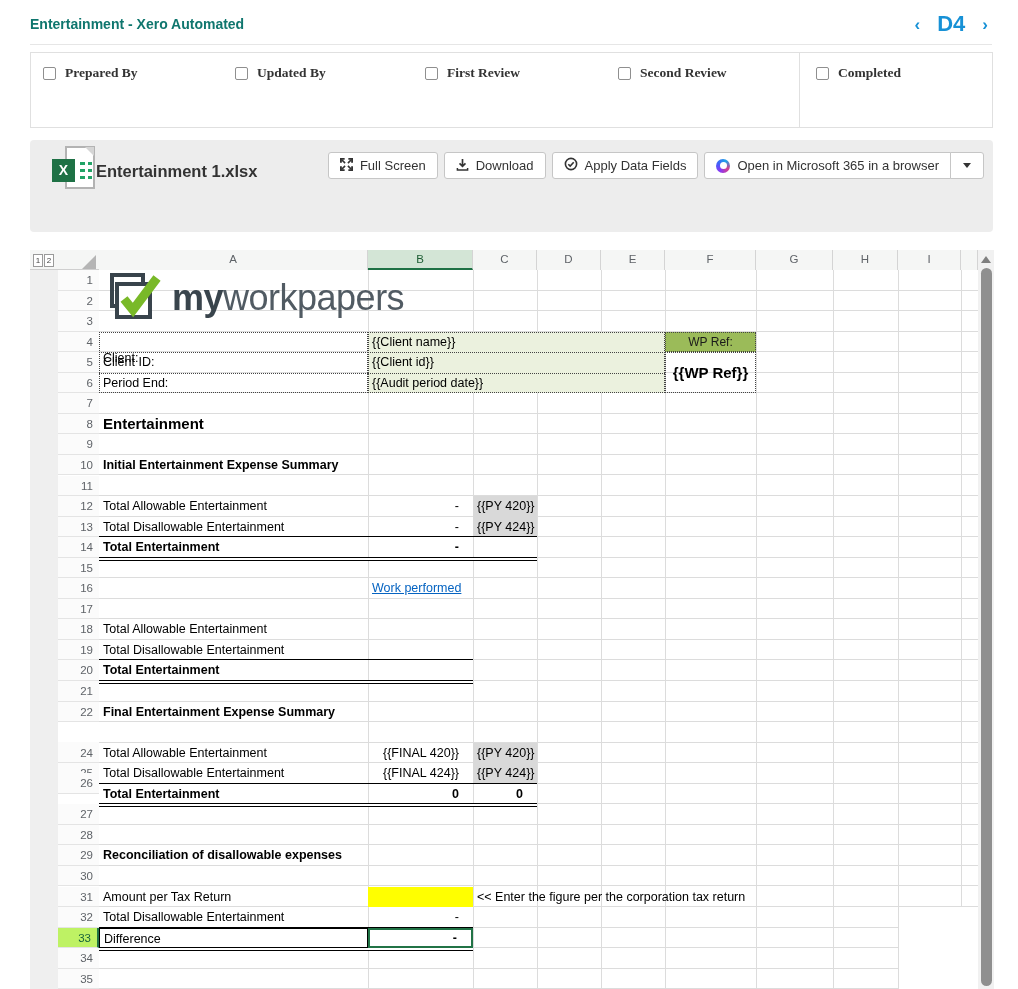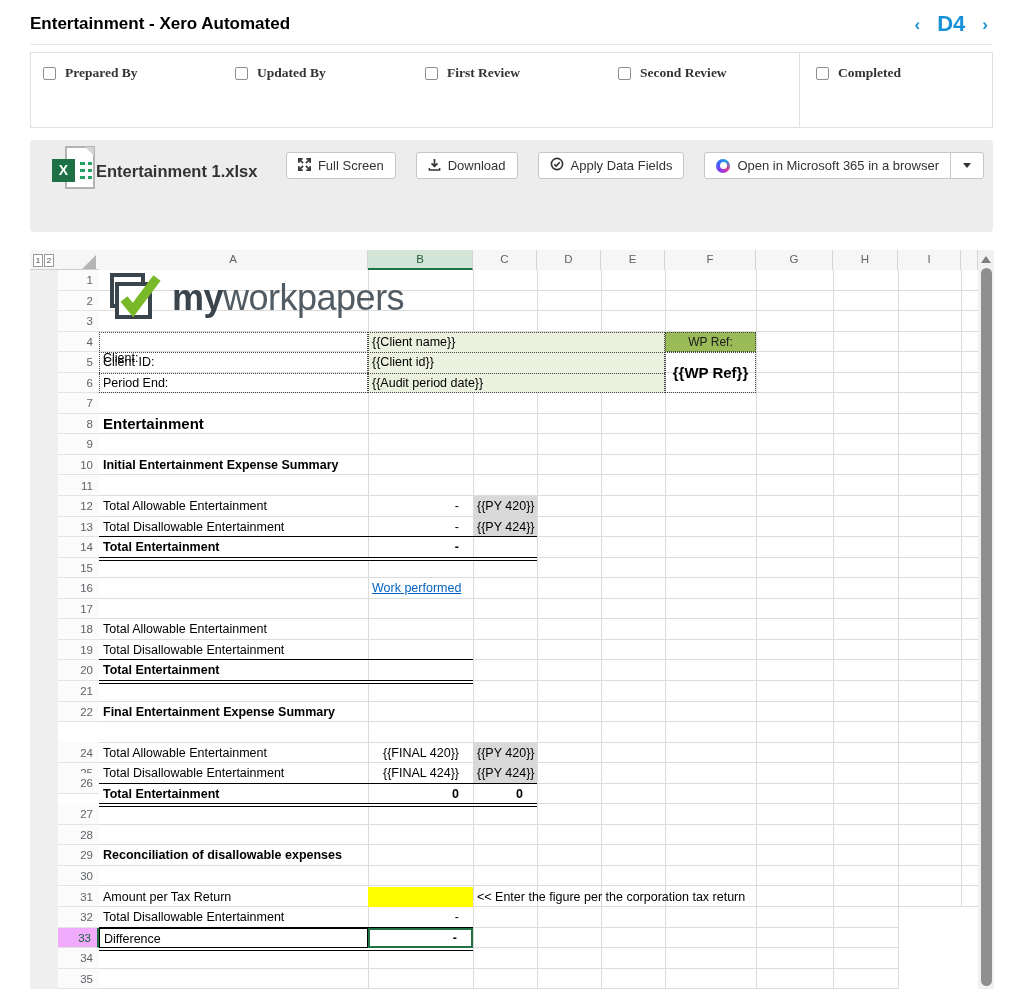--- a/index.html
+++ b/index.html
@@ -3,21 +3,21 @@
 <meta charset="utf-8">
 <style>
   * { margin:0; padding:0; box-sizing:border-box; }
   html,body { background:#fff; }
   .page { position:relative; width:1018px; height:989px; background:#fff; overflow:hidden;
           font-family:"Liberation Sans", sans-serif; color:#333; }
 
   
   .page-header { position:absolute; left:30px; top:11px; right:30px; display:flex;
                  justify-content:space-between; align-items:center; }
-  .page-title { font-size:17px; font-weight:bold; color:#000000; }
+  .page-title { font-size:14px; font-weight:bold; color:#0f766e; }
   .pager { display:flex; align-items:center; gap:17px; color:#1791d6; }
   .pager .chev { font-size:17px; font-weight:bold; cursor:pointer; line-height:1; }
   .pager .ref { font-size:22px; font-weight:bold; }
   .hdivider { position:absolute; left:30px; right:26px; top:44px; border-top:1px solid #e6e6e6; }
 
   
   .status-panel { position:absolute; left:30px; right:25px; top:52px; height:76px;
                   background:#fff; border:1px solid #e0e0e0; }
   .sp-item { position:absolute; top:12px; display:flex; align-items:center; gap:9px;font-family:Liberation Serif, serif; }
   .cbx { width:13px; height:13px; border:1px solid #8f8f8f; border-radius:2px; background:#fff; flex:0 0 auto; }
@@ -31,21 +31,21 @@
   .xl-page { position:absolute; left:13px; top:0; width:30px; height:43px; background:#fff;
              border:2px solid #b3b3b3; }
   .xl-fold { position:absolute; left:33px; top:1px; width:0; height:0;
              border-left:9px solid transparent; border-top:9px solid #d5d5d5; }
   .xl-x { position:absolute; left:0; top:13px; width:23px; height:23px; background:#1e7145;
           color:#fff; font-weight:bold; font-size:14px; text-align:center; line-height:23px; }
   .xl-grid { position:absolute; left:28px; top:16px; width:12px; height:18px;
              background:repeating-linear-gradient(to bottom, #21a366 0 3px, transparent 3px 7px); }
   .xl-grid::before { content:""; position:absolute; left:4.5px; top:0; width:3px; height:100%; background:#fff; }
   .filename { position:absolute; left:66px; top:22px; font-size:16.5px; font-weight:bold; color:#333; }
-  .toolbar { position:absolute; right:9px; top:12px; display:flex; gap:20px; }
+  .toolbar { position:absolute; right:9px; top:12px; display:flex; gap:6px; }
   .btn { display:flex; align-items:center; gap:7px; height:27px; padding:0 11px; background:#fff;
          border:1px solid #c6c6c6; border-radius:3px; font-size:13px; color:#333; cursor:pointer; white-space:nowrap; }
   .btn-group { display:flex; }
   .btn-group .btn:first-child { border-radius:3px 0 0 3px; }
   .btn-group .btn:last-child { border-radius:0 3px 3px 0; margin-left:-1px; padding:0 12px; }
   .m365 { width:14px; height:14px; border-radius:50%; position:relative;
           background:conic-gradient(from 210deg, #8a38f5, #3f63f7, #1fa4e8, #d53f8c, #8a38f5); }
   .m365::after { content:""; position:absolute; left:3.5px; top:3.5px; width:7px; height:7px;
                  border-radius:50%; background:#fff; }
   .caret { width:0; height:0; border-left:4px solid transparent; border-right:4px solid transparent;
@@ -60,21 +60,21 @@
   .col-hdr.sel { background:#d3e5d6; border-bottom:2px solid #1e7145; color:#1c5c33; }
   .corner { position:absolute; left:30px; top:0; width:69px; height:20px; }
   .outline-btn { position:absolute; top:4px; width:10px; height:13px; border:1px solid #9a9a9a; background:#fff;
                  font-size:8px; line-height:11px; text-align:center; color:#444; cursor:pointer; }
   .corner-tri { position:absolute; left:52px; top:5px; width:0; height:0;
                 border-left:14px solid transparent; border-bottom:14px solid #b5b5b5; cursor:pointer; }
   .gutter { position:absolute; left:30px; top:20px; width:28px; height:719px; background:#efefef; }
   .row-hdr { position:absolute; left:58px; width:41px; height:20.55px; background:#fbfbfb;
              border-bottom:1px solid #e4e4e4; text-align:right; padding-right:6px; font-size:11.5px;
              color:#5f6368; line-height:20px; }
-  .row-hdr.sel { background:#f0abfc; border-right:2px solid #217346; color:#17643b; }
+  .row-hdr.sel { background:#bef264; border-right:2px solid #217346; color:#17643b; }
   .hgrid { position:absolute; left:99px; top:20px; width:879px; height:719px;
            background-image:repeating-linear-gradient(to bottom, transparent 0 19.55px, #dcdcdc 19.55px 20.55px); }
   .vline { position:absolute; top:20px; height:719px; width:1px; background:#dcdcdc; }
   .cell { position:absolute; padding:0 4px; white-space:nowrap; overflow:visible; z-index:1; cursor:cell; }
   .right { text-align:right; padding-right:14px; }
   .bold { font-weight:bold; }
   .h1 { font-size:15px; font-weight:bold; }
   .fill-lightgreen { background:#ebf1de; }
   .fill-olive { background:#9bbb59; text-align:center; padding:0; font-size:12px; color:#1a1a1a; }
   .fill-gray { background:#d9d9d9; }

